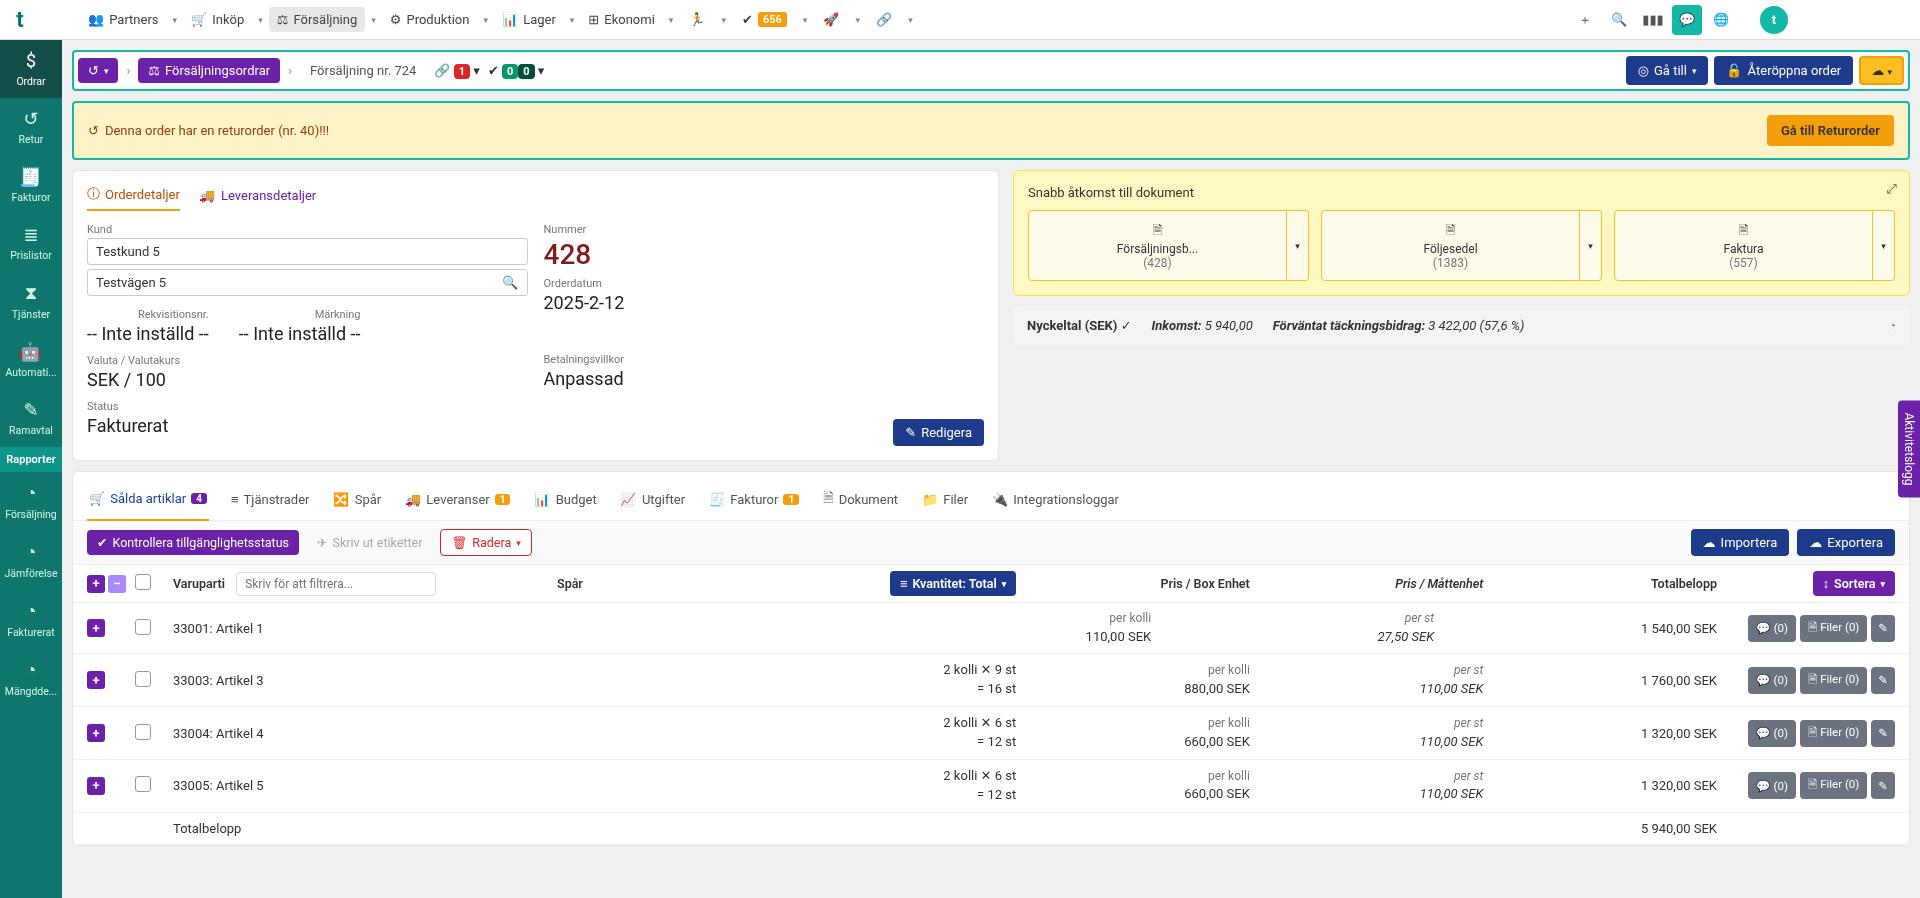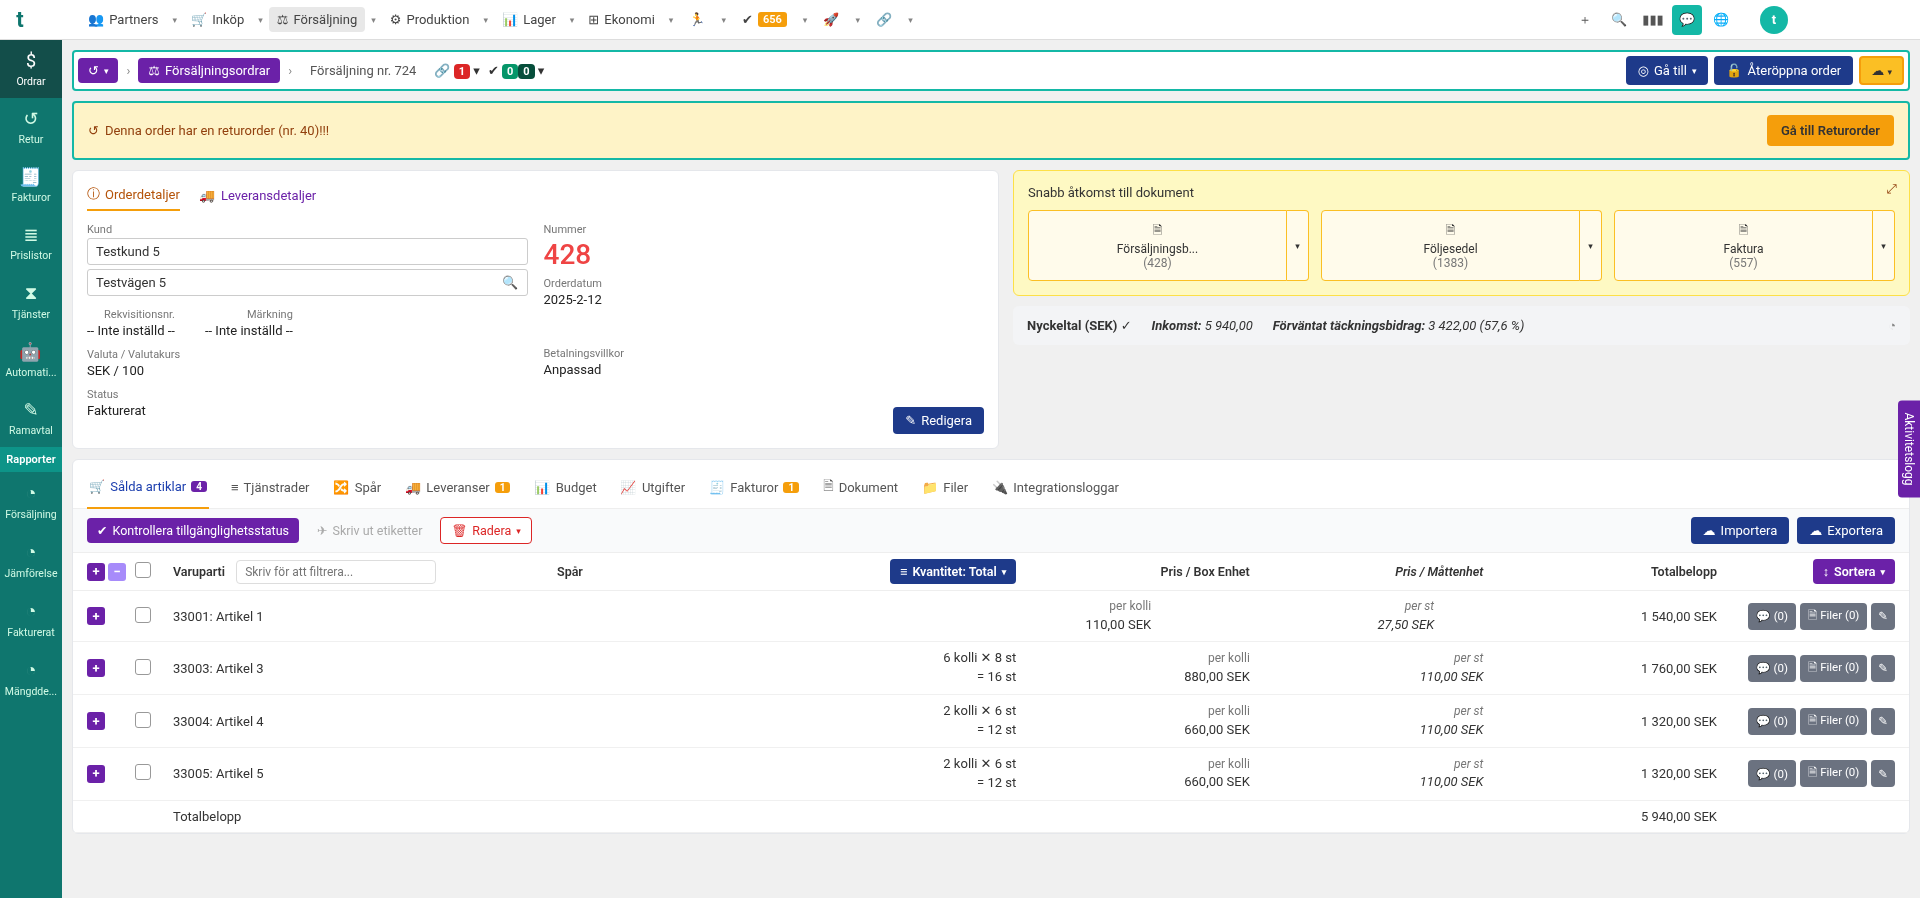--- a/index.html
+++ b/index.html
@@ -51,22 +51,22 @@
 
 .cards-row { display: flex; gap: 14px; align-items: stretch; margin-bottom: 10px; }
 .card { background: #fff; border: 1px solid #e5e7eb; border-radius: 6px; flex: 1; padding: 14px; min-width: 0; }
 .card-right { flex: 1; display: flex; flex-direction: column; gap: 10px; }
 
 .tabs { display: flex; gap: 20px; margin-bottom: 12px; border-bottom: 0; }
 .tab { display: flex; align-items: center; gap: 5px; padding-bottom: 6px; cursor: pointer; color: #6b21a8; }
 .tab.active { color: #b45309; border-bottom: 2px solid #f59e0b; }
 
 .field-label { font-size: 11px; color: #777; margin-bottom: 2px; }
-.field-val { font-size: 13px; color: #222; margin-bottom: 10px; }
-.big-num { font-size: 28px; font-weight: 500; color: #ef4444; }
+.field-val { font-size: 18px; color: #222; margin-bottom: 10px; }
+.big-num { font-size: 28px; font-weight: 500; color: #7f1d1d; }
 .input-like { border: 1px solid #ccc; border-radius: 3px; padding: 5px 8px; width: 100%; background: #fff; }
 .input-like.search { display: flex; justify-content: space-between; align-items: flex-end; }
 
 .two-cols { display: grid; grid-template-columns: 1fr 1fr; gap: 16px; }
 
 .yellow-card { background: #fef9c3; border: 1px solid #fde047; border-radius: 6px; padding: 14px; position: relative; }
 .doc-row { display: flex; gap: 12px; margin-top: 10px; }
 .doc-btn { flex: 1; display: flex; align-items: stretch; }
 .doc-main { flex: 1; border: 1px solid #fbbf24; border-radius: 4px 0 0 4px; background: #fffbeb; padding: 10px; display: flex; flex-direction: column; align-items: center; cursor: pointer; font-size: 12px; text-align: center; }
 .doc-caret { width: 22px; border: 1px solid #fbbf24; border-left: none; border-radius: 0 4px 4px 0; background: #fffbeb; display: flex; align-items: center; justify-content: center; cursor: pointer; font-size: 9px; }
@@ -434,21 +434,21 @@
       <span class="row-pill">🗎 Filer (0)</span>
       <span class="row-pill edit">✎</span>
     </div>
         </div>
         <div class="table-row">
     <div class="col-expand"><span class="expand-badge">+</span></div>
     <div class="col-check"><span class="checkbox"></span></div>
     <div class="col-part">33003: Artikel 3</div>
     <div class="col-spar"></div>
     <div class="col-qty dual-line">
-            <span>6 kolli ✕ 8 st</span>
+            <span>2 kolli ✕ 9 st</span>
             <span>= 16 st</span>
           </div>
     <div class="col-pbox dual-line">
             <span class="muted">per kolli</span>
             <span>880,00 SEK</span>
           </div>
     <div class="col-punit dual-line">
             <span class="muted">per st</span>
             <span>110,00 SEK</span>
           </div>

